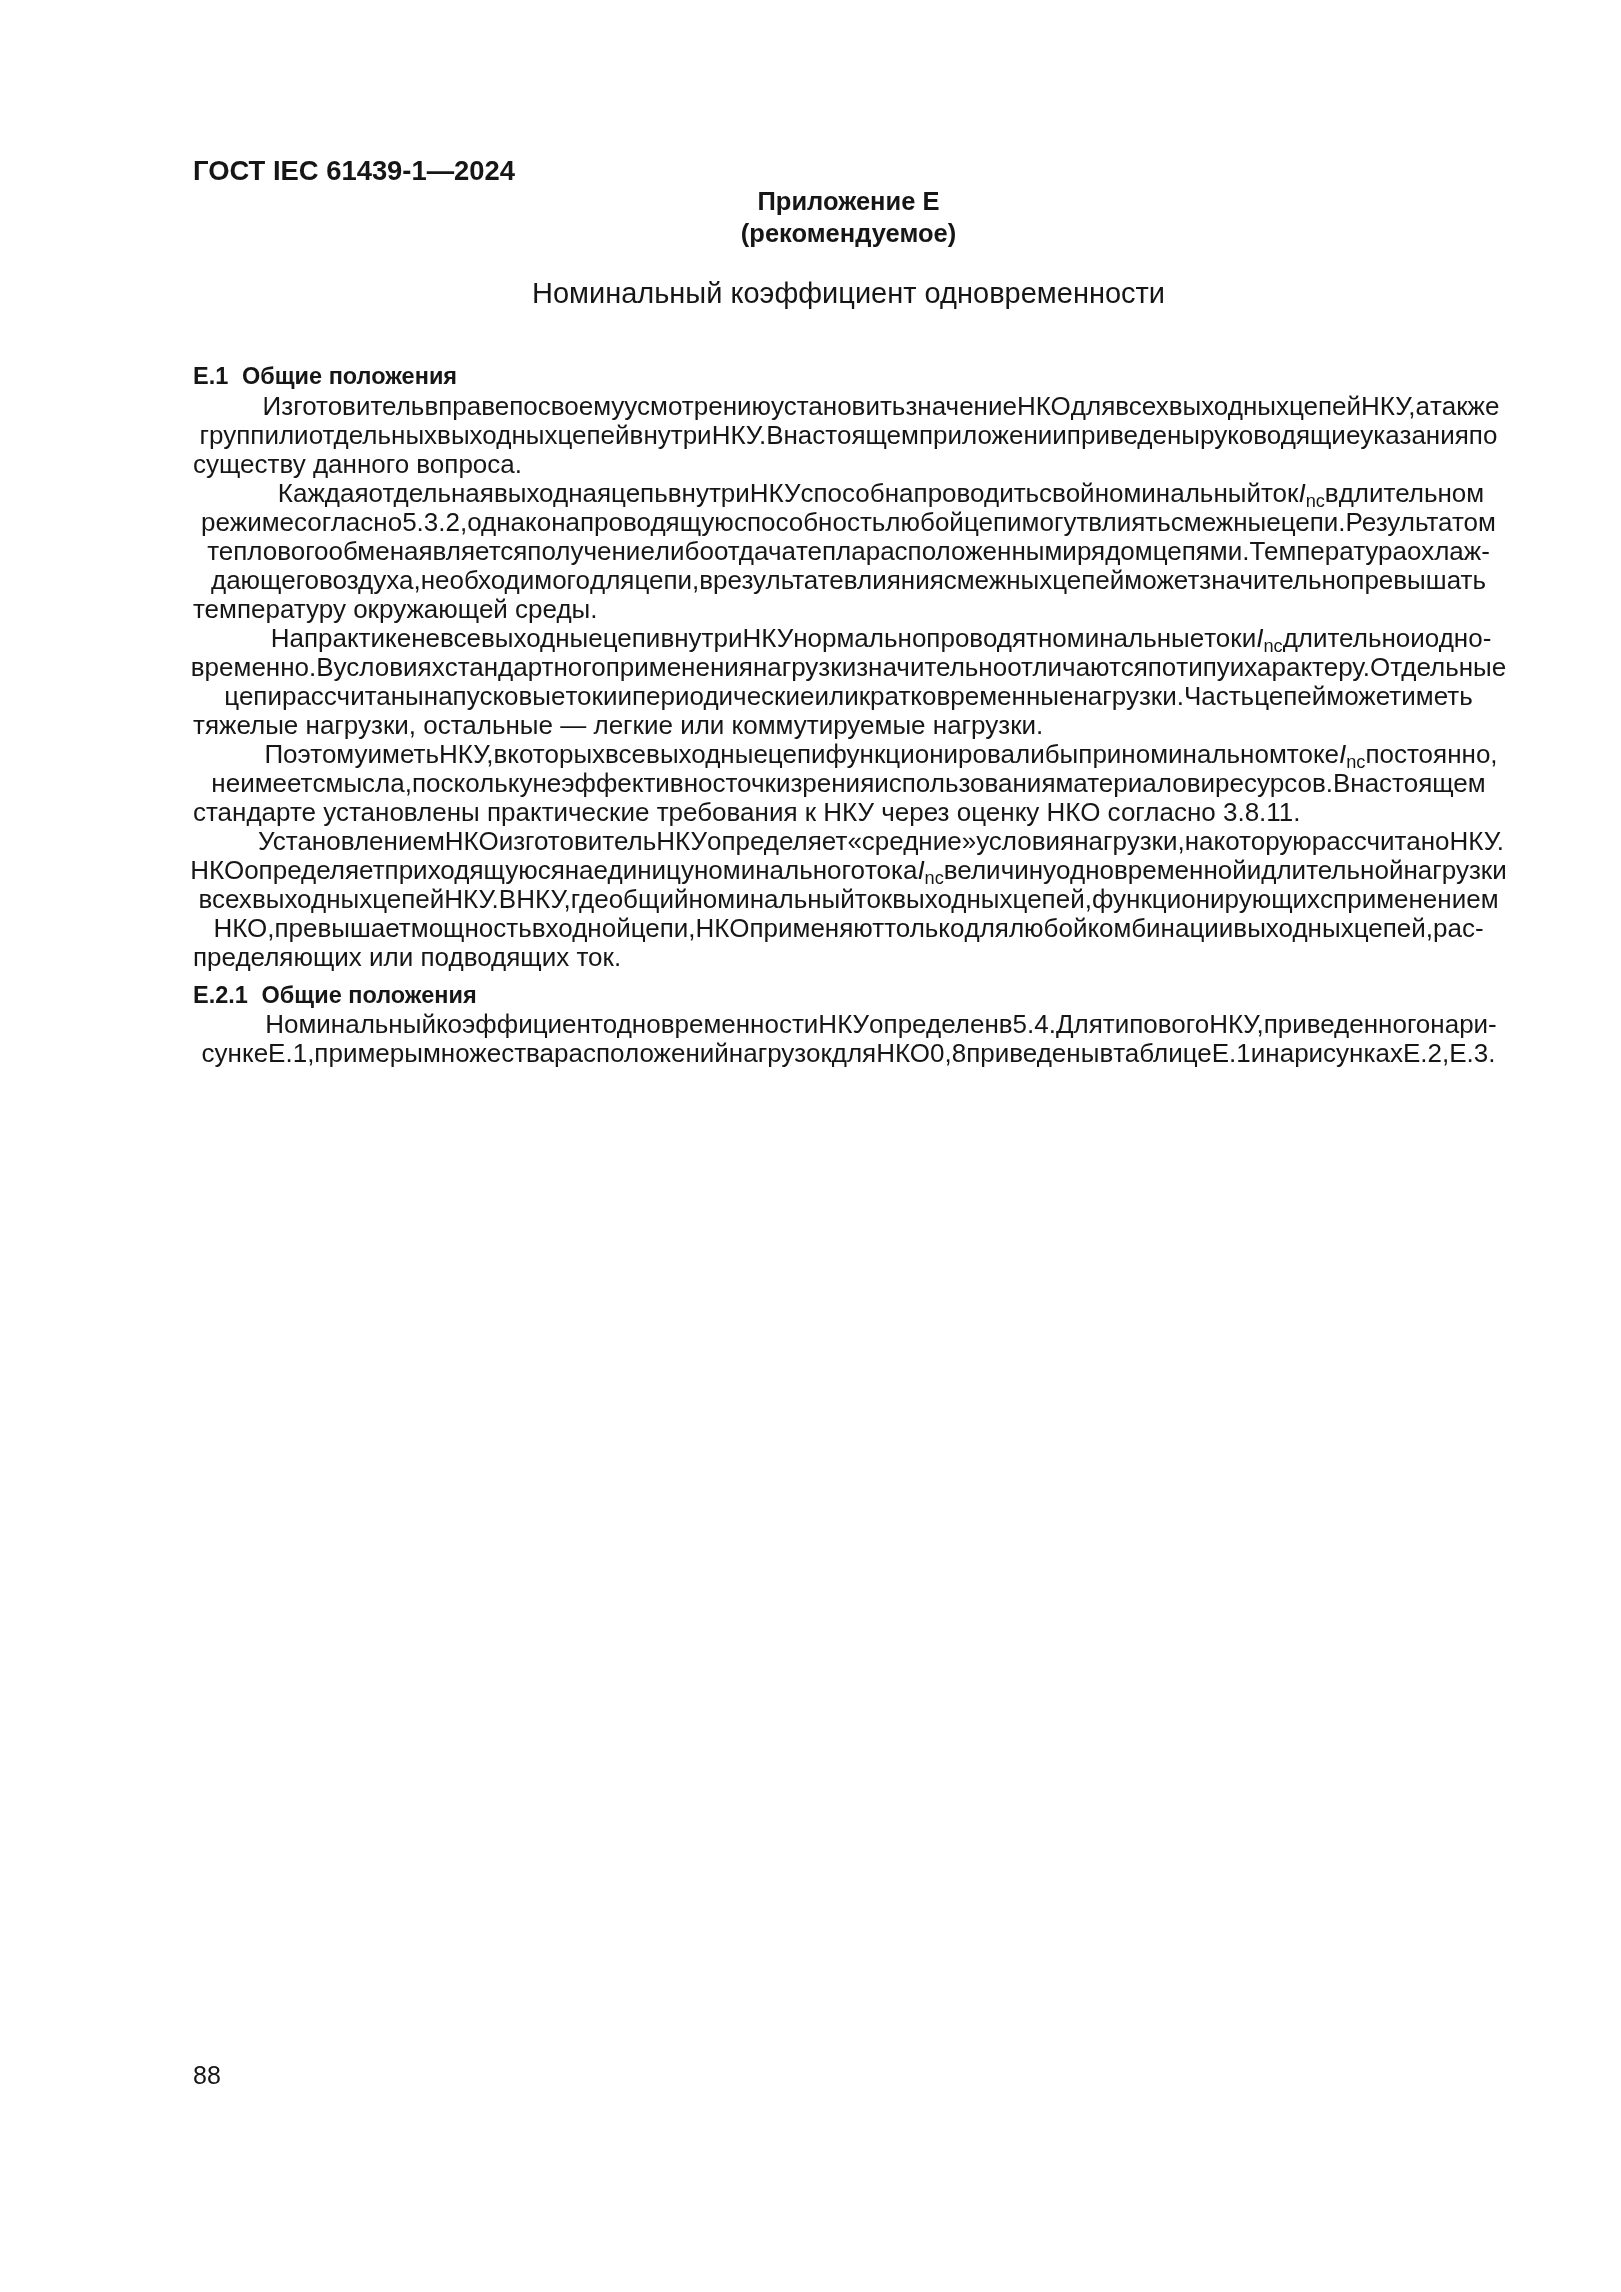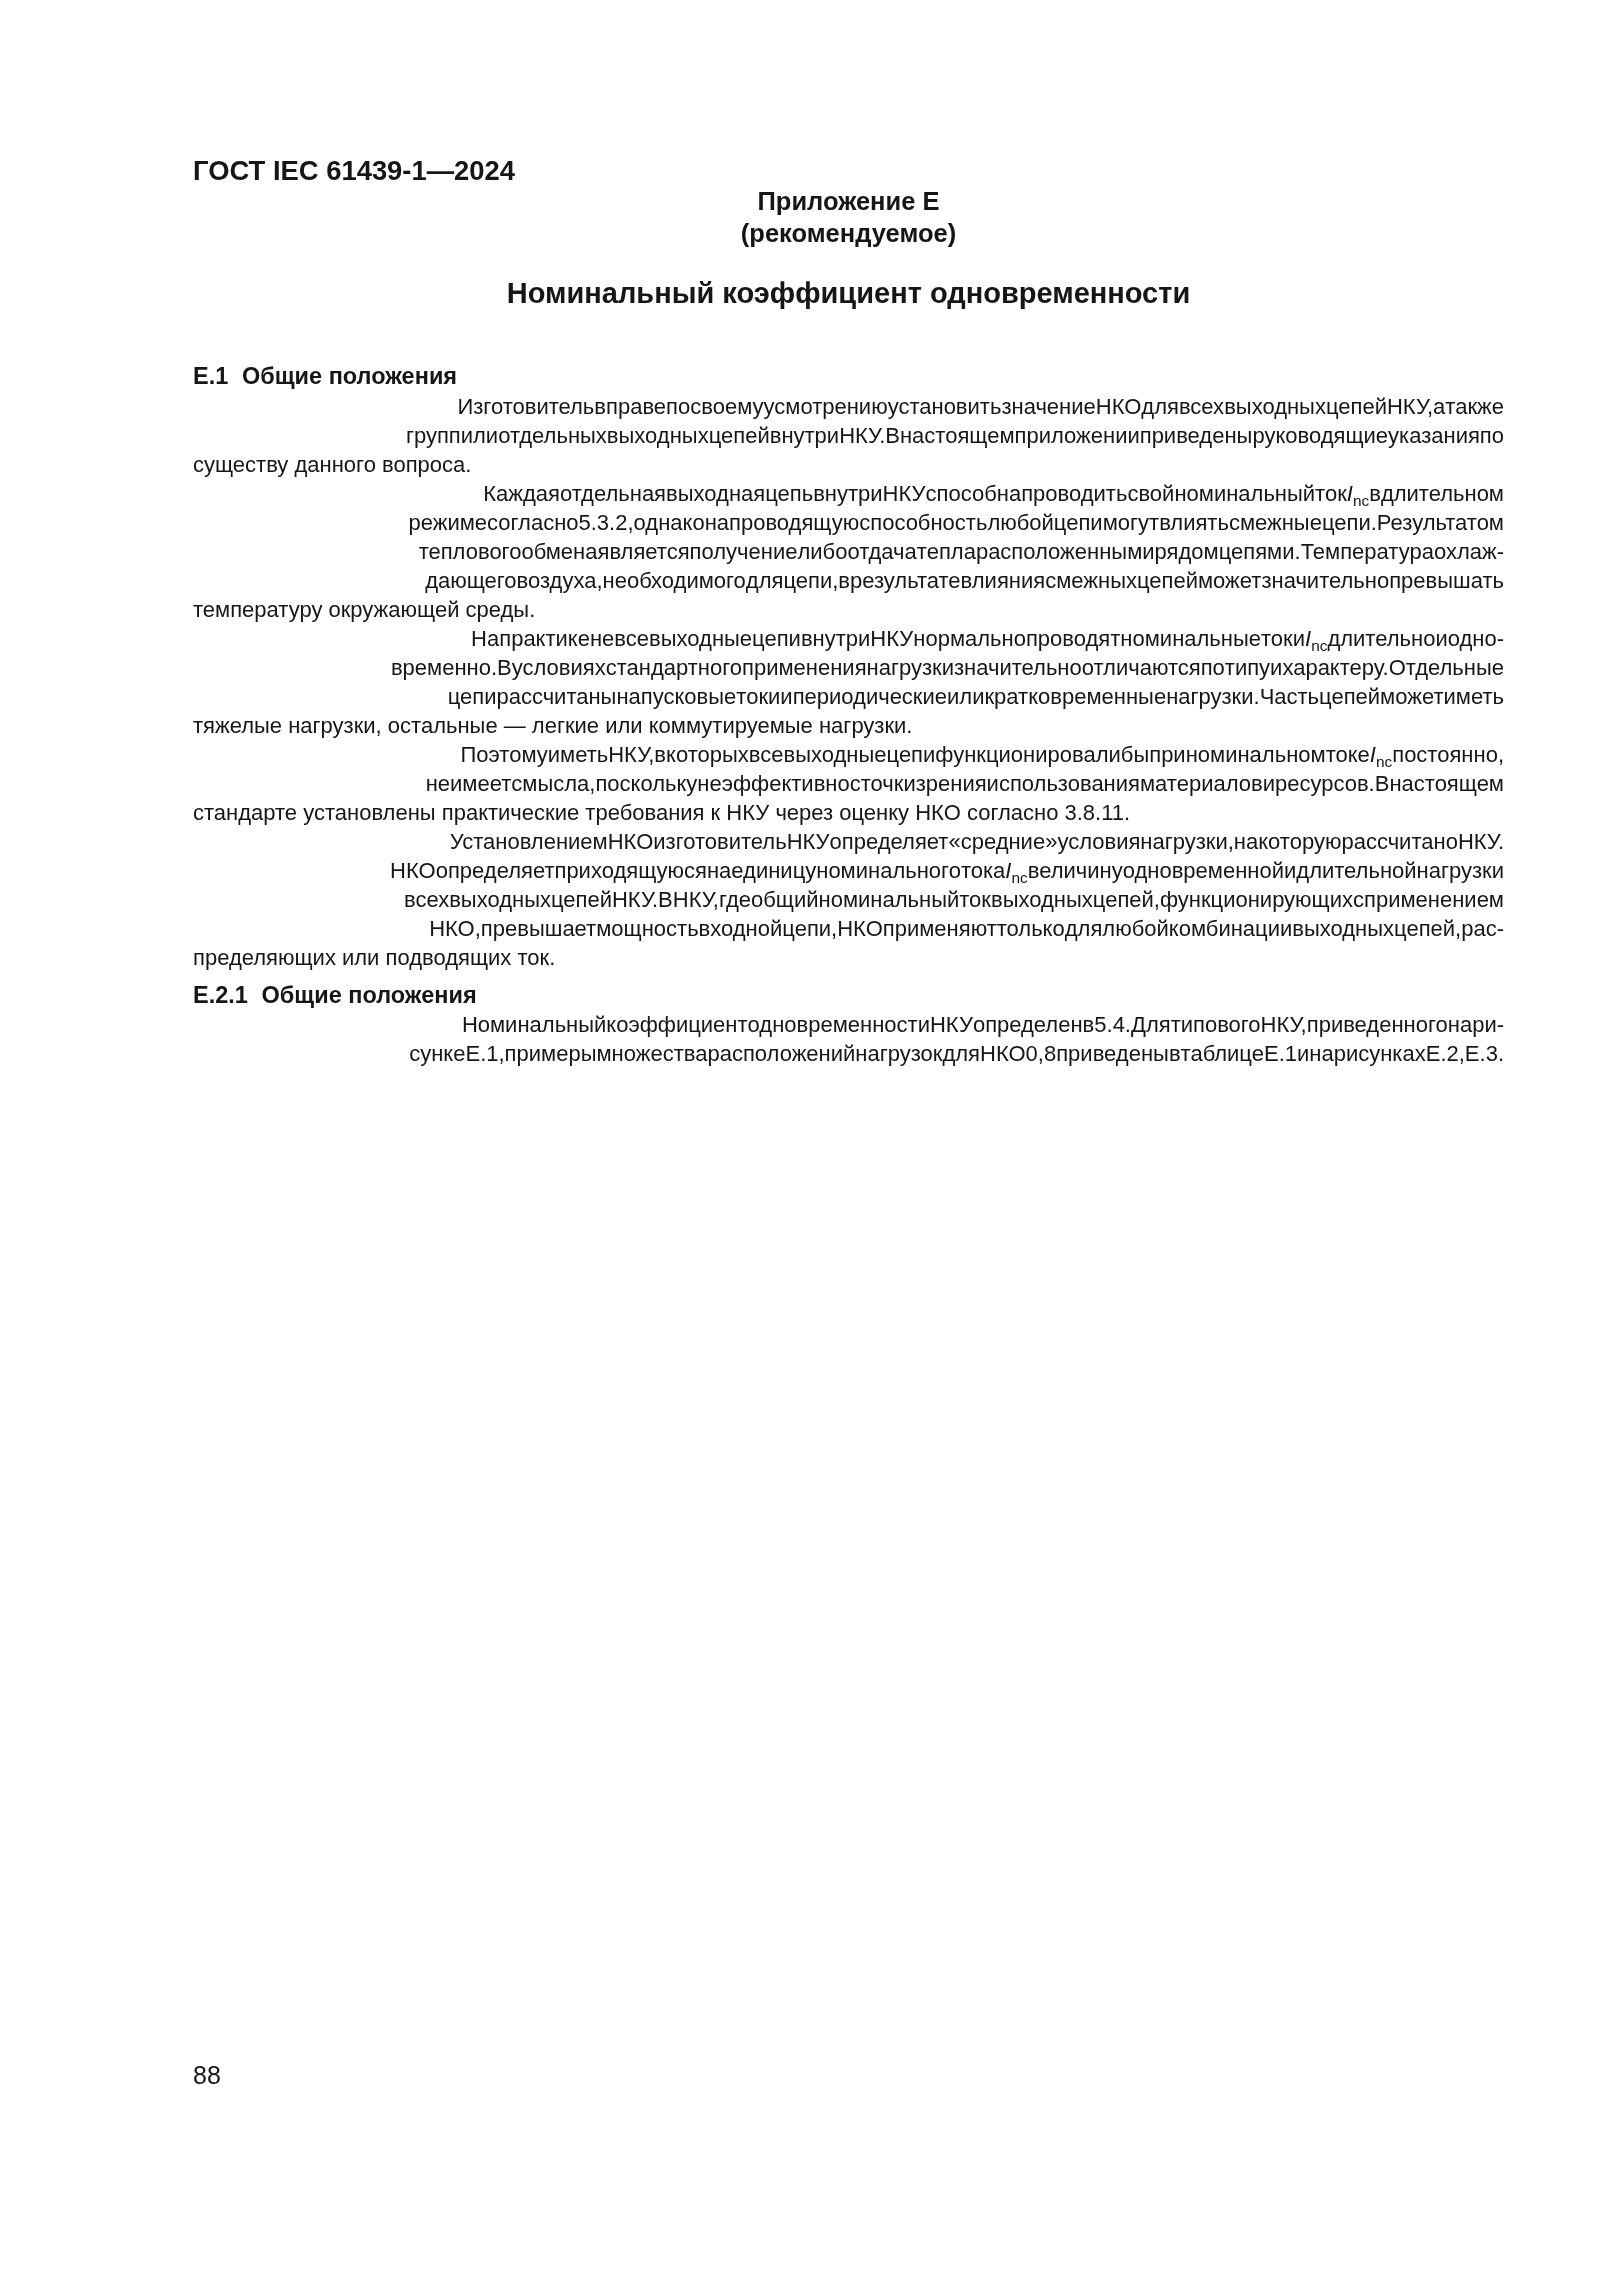--- a/index.html
+++ b/index.html
@@ -29,38 +29,38 @@
   }
   .appendix-block {
     text-align: center;
     font-weight: bold;
     font-size: 25.5px;
     line-height: 32px;
   }
   .doc-title {
     margin-top: 27.4px;
     text-align: center;
-    font-weight: bold;
+    font-weight: normal;
     font-size: 29px;
     line-height: 35px;
   }
   .h1, .h2 {
     font-weight: bold;
     font-size: 23.5px;
     line-height: 29px;
   }
   .h1.first-h1 { margin-top: 51px; margin-bottom: 1px; }
   .h1.later-h1 { margin-top: 24.5px; margin-bottom: 0; }
   .h2 { margin-top: 9px; margin-bottom: 0; }
   .hnum { margin-right: 13.7px; }
   .para { margin: 0; }
   .line {
     display: flex;
-    justify-content: flex-end;
-    font-size: 22px;
+    justify-content: center;
+    font-size: 26px;
     line-height: 29px;
     white-space: nowrap;
   }
   .line .w { flex: 0 0 auto; }
   .line.indent > .w:first-child { margin-left: 65px; }
   .line.plain {
     display: block;
     text-align: left;
     white-space: normal;
   }

